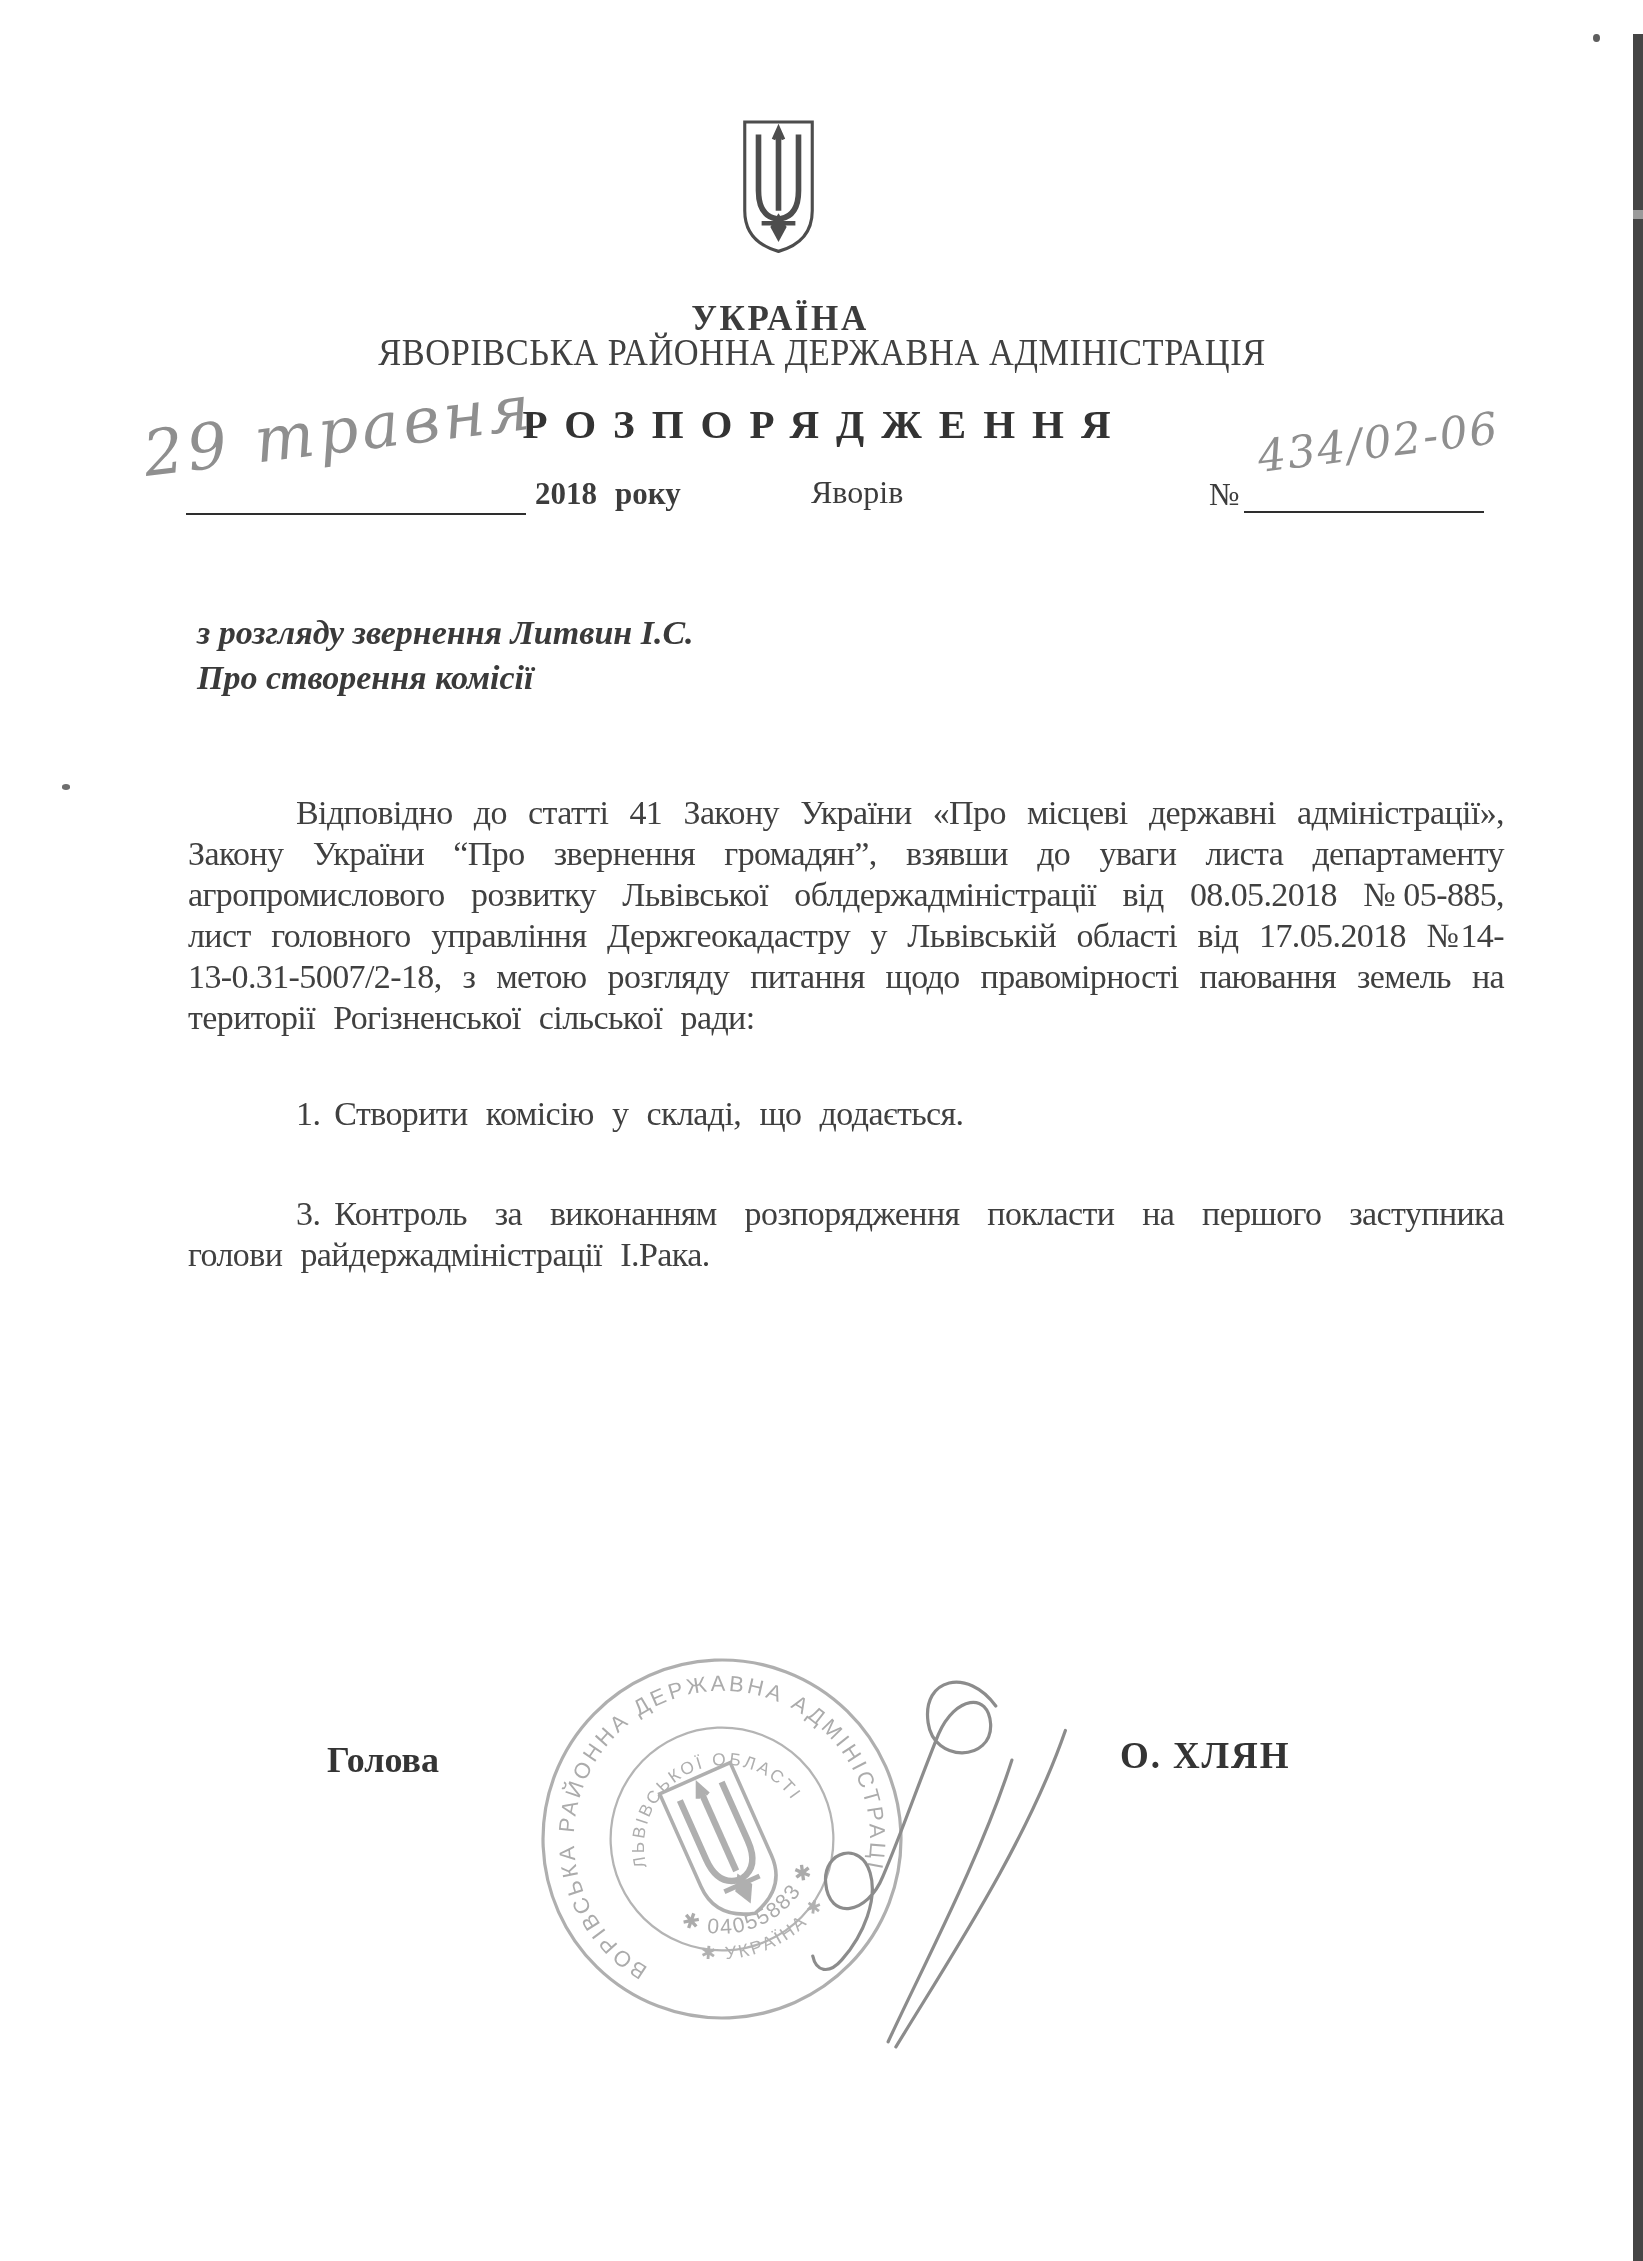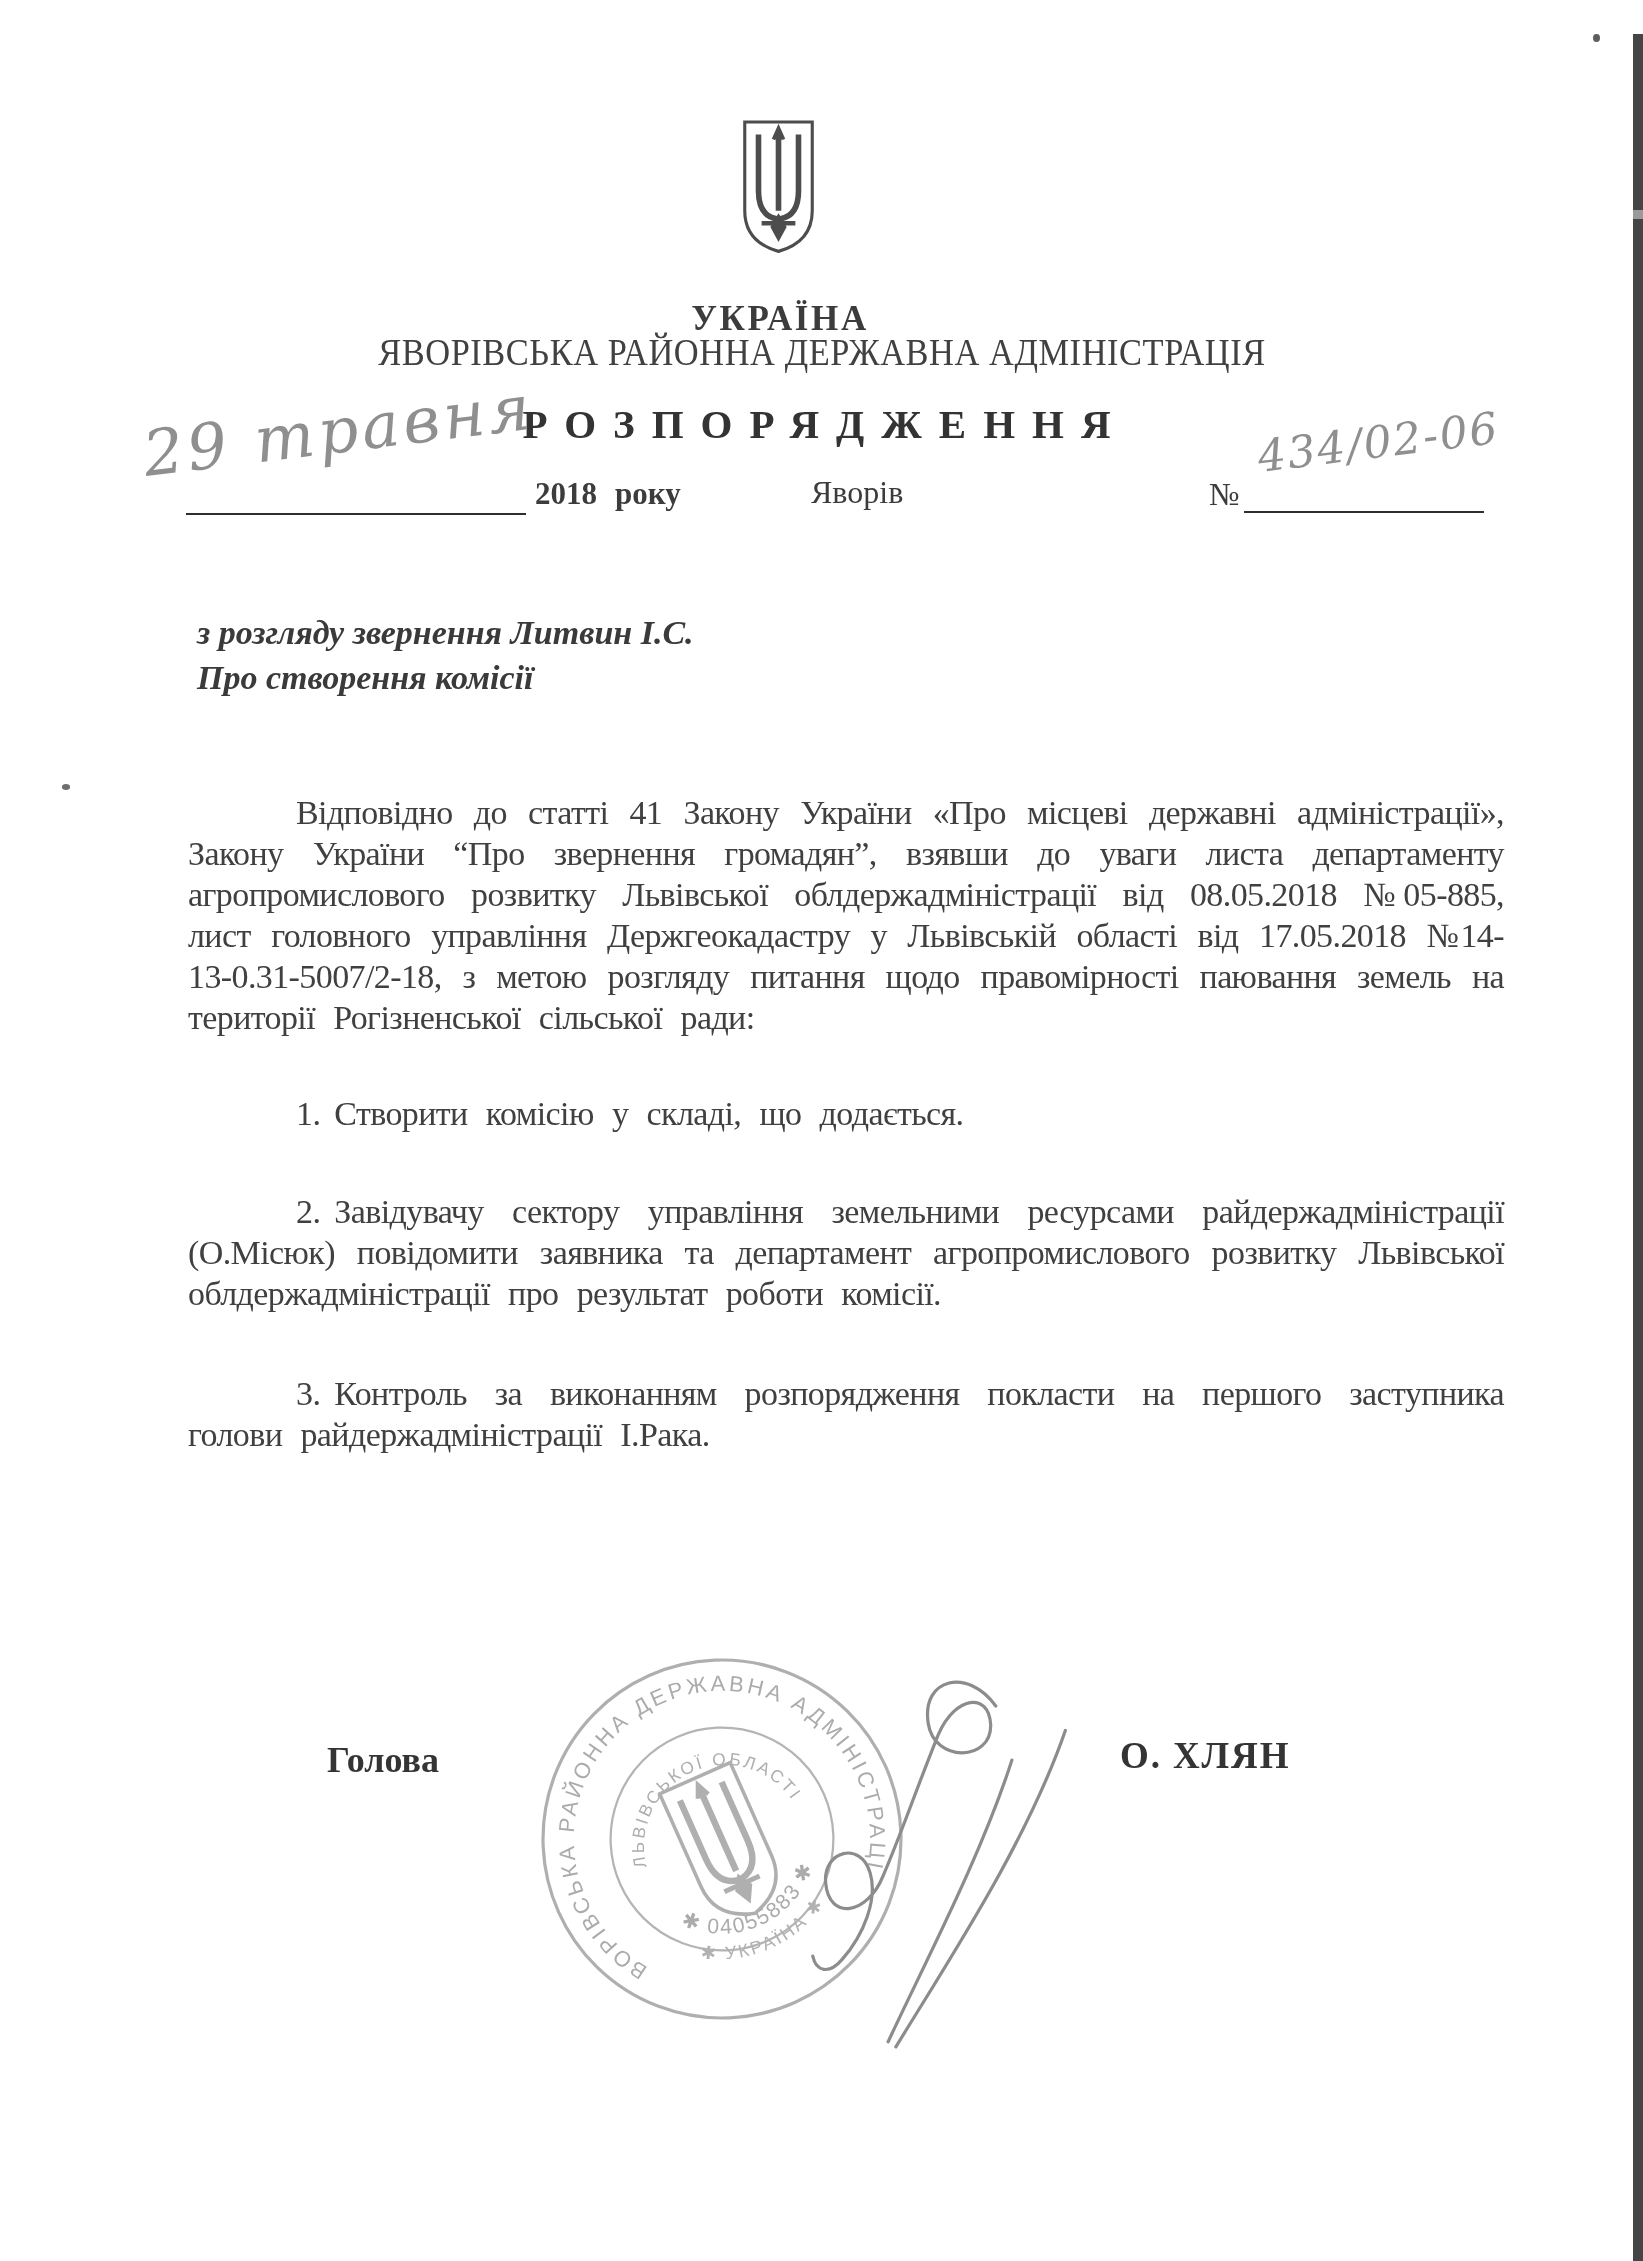--- a/index.html
+++ b/index.html
@@ -99,21 +99,20 @@
   <div class="abs rule rule-num"></div>
 
   <div class="abs subject">
     <div>з розгляду звернення Литвин І.С.</div>
     <div>Про створення комісії</div>
   </div>
 
   <div class="abs flow">
     <p class="para">Відповідно до статті 41 Закону України «Про місцеві державні адміністрації», Закону України “Про звернення громадян”, взявши до уваги листа департаменту агропромислового розвитку Львівської облдержадміністрації від 08.05.2018 №05-885, лист головного управління Держгеокадастру у Львівській області від 17.05.2018 №14-13-0.31-5007/2-18, з метою розгляду питання щодо правомірності паювання  земель на території Рогізненської сільської ради:</p>
     <p class="item1"><span class="num">1.</span><span>Створити комісію у складі, що додається.</span></p>
-    <p class="item2"><span class="num">2.</span><span>Завідувачу сектору управління земельними ресурсами райдержадміністрації (О.Місюк) повідомити заявника та департамент агропромислового розвитку Львівської облдержадміністрації про результат роботи комісії.</span></p>
     <p class="item3"><span class="num">3.</span><span>Контроль за виконанням розпорядження покласти на першого заступника голови райдержадміністрації І.Рака.</span></p>
   </div>
 
   <div class="abs sig-title">Голова</div>
   <div class="abs sig-name">О. ХЛЯН</div>
 
   <div class="abs stamp">
     <svg width="376" height="376" viewBox="0 0 584 584" style="color:#a2a2a2;">
       <defs>
         <path id="arc-ring" d="M 108,430 A 230,230 0 1,1 476,430"></path>

